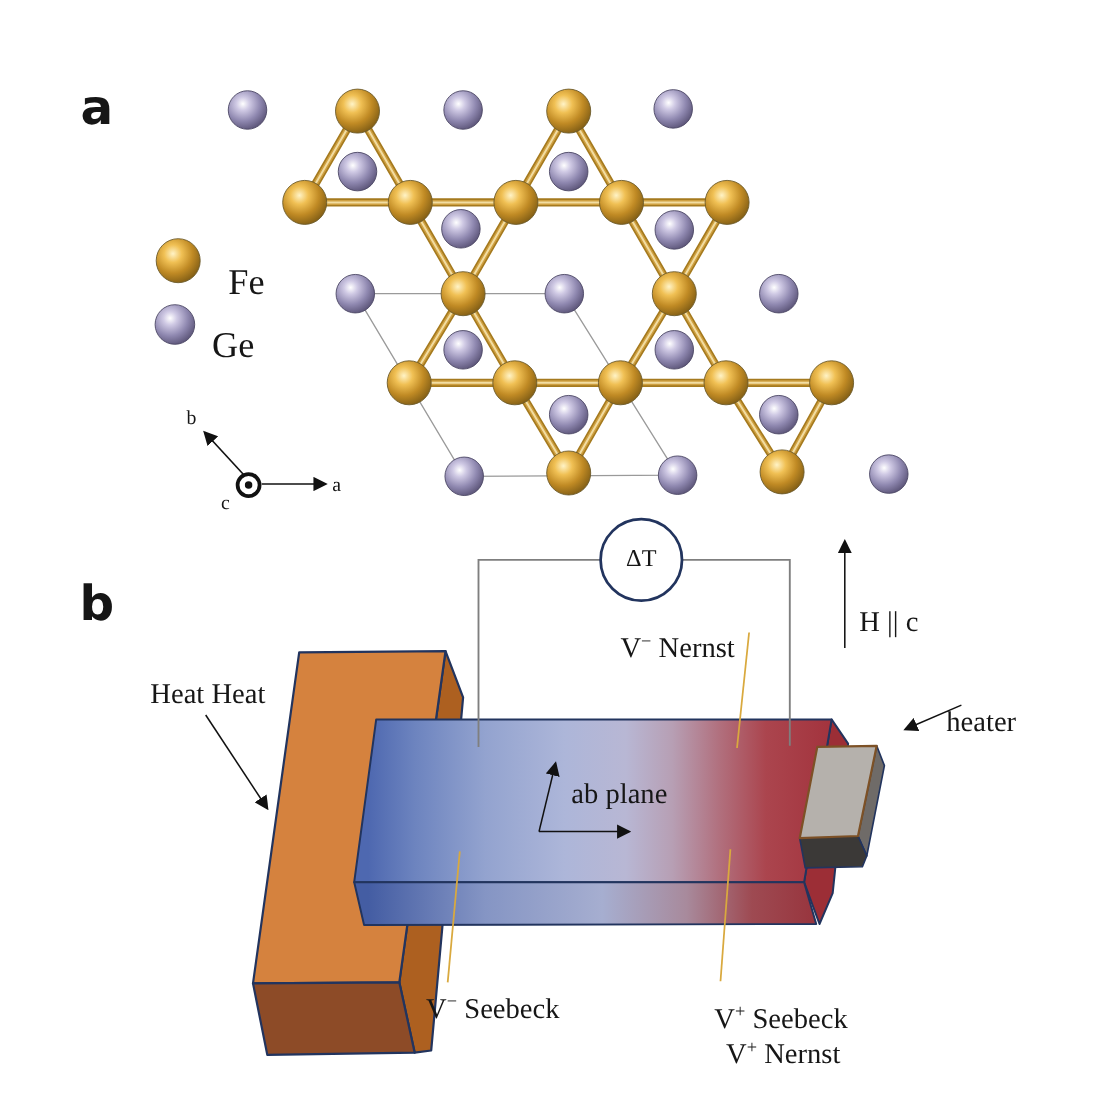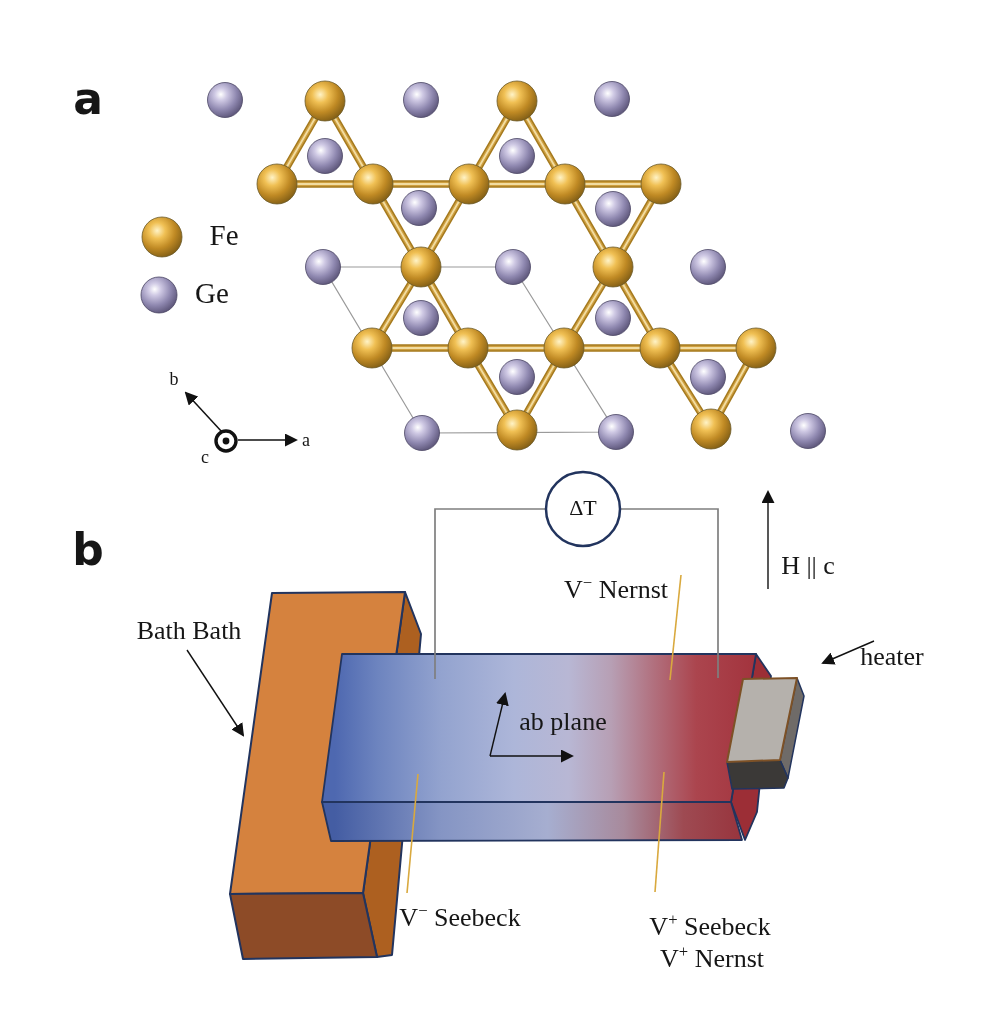--- a/index.html
+++ b/index.html
@@ -2,21 +2,21 @@
 <html><head>
 <meta charset="utf-8">
 <style>
   html,body{margin:0;padding:0;background:#fff;}
   #fig{position:relative;width:1006px;height:1016px;background:#ffffff;overflow:hidden;
        font-family:"Liberation Serif","DejaVu Serif",serif;}
   #scene{position:absolute;left:0;top:0;}
   .lbl{position:absolute;transform:translate(-50%,-50%);white-space:nowrap;color:#161616;
        font-family:"Liberation Serif","DejaVu Serif",serif;font-size:26px;line-height:1.1;}
   .panel-letter{font-family:"DejaVu Sans","Liberation Sans",sans-serif;font-weight:700;font-size:44px;}
-  .legend-lbl{font-size:29px;}
+  .legend-lbl{font-size:33px;margin-top:21px;}
   .axis-lbl{font-size:18px;}
   .gauge-lbl{font-size:22px;}
   sup{font-size:64%;vertical-align:super;}
 </style>
 </head>
 <body>
 
 <div id="fig">
 
   <svg id="scene" width="1006" height="1016" viewBox="0 0 1006 1016">
@@ -218,28 +218,28 @@
 
   <div class="lbl legend-lbl" style="left:224px;top:236px">Fe</div>
   <div class="lbl legend-lbl" style="left:212px;top:294px">Ge</div>
 
   <div class="lbl axis-lbl" style="left:174px;top:380px">b</div>
   <div class="lbl axis-lbl" style="left:306px;top:441px">a</div>
   <div class="lbl axis-lbl" style="left:205px;top:458px">c</div>
 
   <div class="lbl gauge-lbl" style="left:583px;top:508px">ΔT</div>
   <div class="lbl" style="left:808px;top:566px">H || c</div>
-  <div class="lbl" style="left:189px;top:631px">Bath Bath</div>
+  <div class="lbl" style="left:189px;top:631px">Heat Heat</div>
   <div class="lbl" style="left:892px;top:657px">heater</div>
   <div class="lbl" style="left:563px;top:722px">ab plane</div>
 
   <div class="lbl" style="left:616px;top:589px">
     <span>V</span><sup>−</sup><span> Nernst</span>
   </div>
-  <div class="lbl" style="left:460px;top:917px">
+  <div class="lbl" style="left:448px;top:917px">
     <span>V</span><sup>−</sup><span> Seebeck</span>
   </div>
   <div class="lbl" style="left:710px;top:926px">
     <span>V</span><sup>+</sup><span> Seebeck</span>
   </div>
   <div class="lbl" style="left:712px;top:958px">
     <span>V</span><sup>+</sup><span> Nernst</span>
   </div>
 
 </div>

